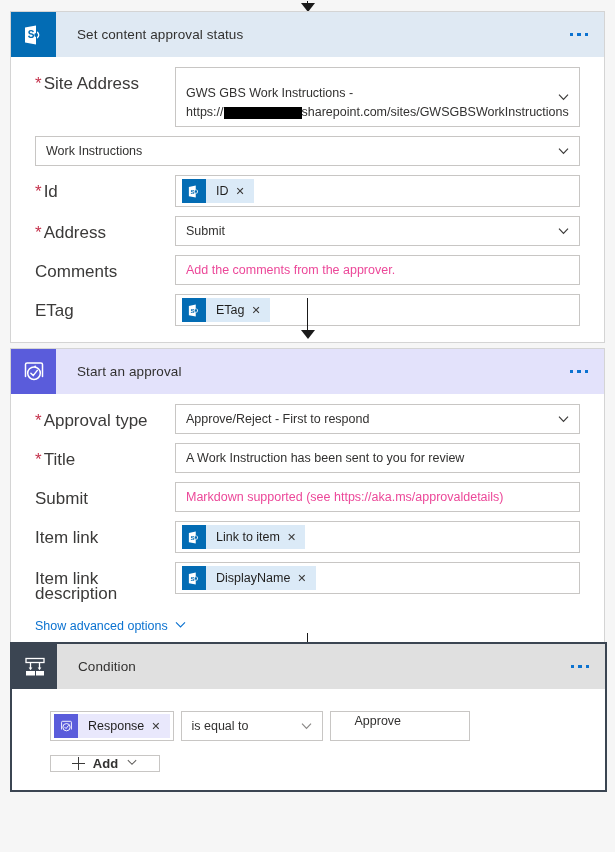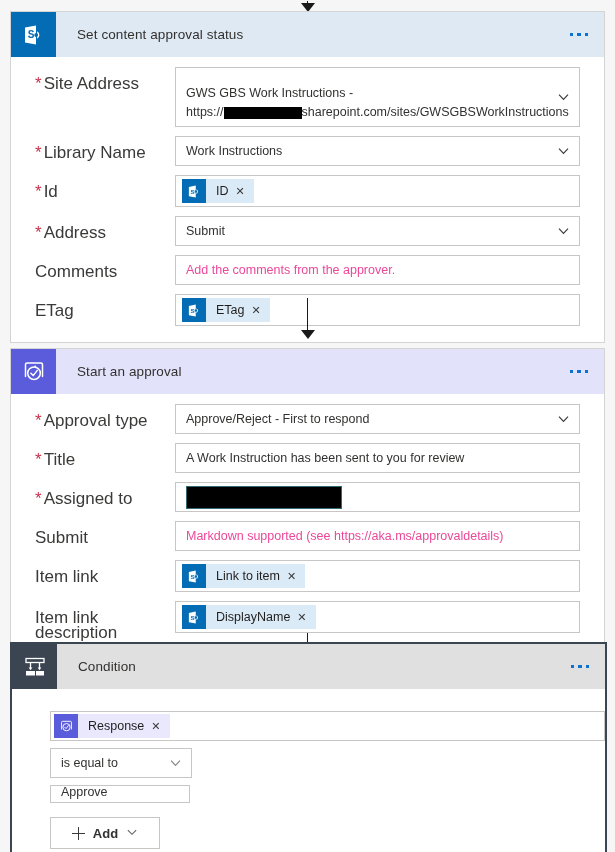--- a/index.html
+++ b/index.html
@@ -233,21 +233,20 @@
 
   
   .cond-body {
     padding: 22px 0 18px 38px;
   }
   .cond-row {
     display: flex;
     align-items: stretch;
     gap: 7px;
     margin-bottom: 14px;
-    flex-direction: column;
   }
   .cond-token-box {
     border: 1px solid #c8c6c4;
     background: #ffffff;
     height: 30px;
     display: flex;
     align-items: center;
     padding: 0 3px;
     box-sizing: border-box;
   }
@@ -257,31 +256,31 @@
     border: 1px solid #c8c6c4;
     background: #ffffff;
     display: flex;
     align-items: center;
     padding: 0 10px;
     position: relative;
     box-sizing: border-box;
   }
   .cond-value {
     width: 140px;
-    height: 18px;
+    height: 30px;
     border: 1px solid #c8c6c4;
     background: #ffffff;
     display: flex;
-    align-items: flex-end;
-    padding: 0 10px;
+    align-items: flex-start;
+    padding: 0 24px;
     box-sizing: border-box;
   }
   .add-btn {
     width: 110px;
-    height: 32px;
+    height: 17px;
     border: 1px solid #c8c6c4;
     background: #ffffff;
     display: flex;
     align-items: center;
     justify-content: center;
     gap: 8px;
     cursor: pointer;
     box-sizing: border-box;
   }
   .add-btn .plus-glyph {
@@ -346,23 +345,20 @@
         <div class="ctrl-text"><span>https://</span><span class="redact redact-inline"></span><span>sharepoint.com/sites/GWSGBSWorkInstructions</span></div>
         <span class="chev">
           <svg width="13" height="13" viewBox="0 0 13 13">
               <path d="M2 4.2 L6.5 8.8 L11 4.2" stroke="#3b3a39" stroke-width="1.2" fill="none"></path>
             </svg>
         </span>
       </div>
     </div>
 
     <div class="field-row">
-      <div class="field-label">
-        <span class="req">*</span><span>Library Name</span>
-      </div>
       <div class="field-control">
         <span class="ctrl-text">Work Instructions</span>
         <span class="chev">
           <svg width="13" height="13" viewBox="0 0 13 13">
               <path d="M2 4.2 L6.5 8.8 L11 4.2" stroke="#3b3a39" stroke-width="1.2" fill="none"></path>
             </svg>
         </span>
       </div>
     </div>
 
@@ -475,28 +471,20 @@
     <div class="field-row">
       <div class="field-label">
         <span class="req">*</span><span>Title</span>
       </div>
       <div class="field-control">
         <span class="ctrl-text">A Work Instruction has been sent to you for review</span>
       </div>
     </div>
 
     
-    <div class="field-row">
-      <div class="field-label">
-        <span class="req">*</span><span>Assigned to</span>
-      </div>
-      <div class="field-control">
-        <span class="redact redact-block"></span>
-      </div>
-    </div>
 
     
     <div class="field-row">
       <div class="field-label">Submit</div>
       <div class="field-control">
         <span class="ctrl-placeholder">Markdown supported (see https://aka.ms/approvaldetails)</span>
       </div>
     </div>
 
     

